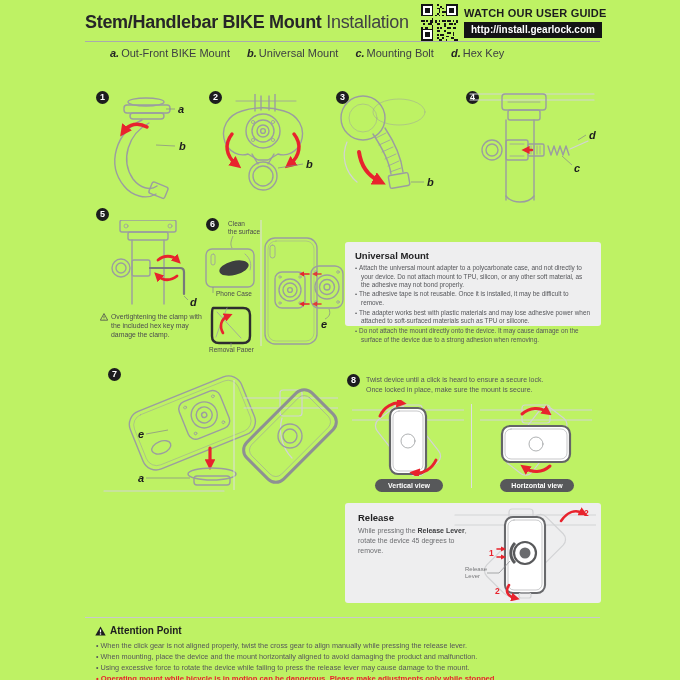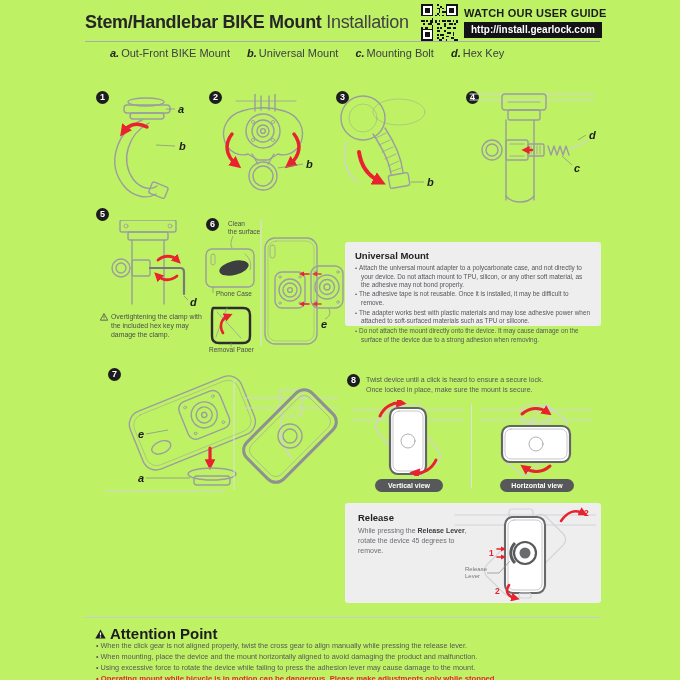--- a/index.html
+++ b/index.html
@@ -23,21 +23,21 @@
   .note{font-size:6.9px;color:#4b4c4e;line-height:1.32;display:flex;gap:3px}
   .gray-box{background:#eeeeef;border-radius:3px}
   .box-title{font-size:9.5px;font-weight:bold;color:#232325}
   .ub{font-size:6.4px;color:#55565a;line-height:1.3;padding-left:6px;text-indent:-6px;margin-bottom:1px}
   .ub::before{content:"•";margin-right:2px;font-size:6px}
   .s8text{font-size:7px;color:#55565a;line-height:1.4}
   .pill{background:#57585a;color:#fff;font-size:7px;font-weight:bold;
         padding:3px 0;width:68px;text-align:center;border-radius:9px}
   .rm-line{font-size:7px;color:#6d6e71;line-height:1.45}
   .rm-line .rb{font-weight:bold;color:#3a3b3d}
-  .att-title{font-size:15px;font-weight:bold;color:#1d1d1f;display:flex;align-items:center;gap:4px}
+  .att-title{font-size:10px;font-weight:bold;color:#1d1d1f;display:flex;align-items:center;gap:4px}
   .att-b{font-size:7.3px;color:#56575a;line-height:1;margin-bottom:3.5px;padding-left:6px;text-indent:-6px}
   .att-b::before{content:"•";margin-right:2px;font-size:7px}
   .att-warn{font-size:7.7px;color:#e8232d;font-weight:bold;padding-left:6px;text-indent:-6px}
   .att-warn::before{content:"•";margin-right:2px}
   .vline{width:1px;background:#dedfe0}
   svg{display:block}
   svg text.plbl{font-family:"Liberation Sans",sans-serif;font-size:11px;font-weight:bold;font-style:italic;fill:#1c1c1e}
   svg text.cap{font-family:"Liberation Sans",sans-serif;font-size:6.5px;fill:#4a4b4d}
   svg text.rnum{font-family:"Liberation Sans",sans-serif;font-size:8.5px;font-weight:bold;fill:#e8232d}
   svg text.lev{font-family:"Liberation Sans",sans-serif;font-size:6px;fill:#77787a}
@@ -359,17 +359,17 @@
     <svg width="11" height="10" viewBox="0 0 11 10">
       <path d="M5.5,.4 L10.7,9.6 H.3 Z" fill="#1d1d1f"></path>
       <line x1="5.5" y1="3.4" x2="5.5" y2="6.4" stroke="#fff" stroke-width="1.2"></line>
       <circle cx="5.5" cy="8" r=".8" fill="#fff"></circle>
     </svg>
     <span>Attention Point</span>
   </div>
   <div class="abs" style="left:96px;top:642px;width:504px">
     <div class="att-b">When the click gear is not aligned properly, twist the cross gear to align manually while pressing the release lever.</div>
     <div class="att-b">When mounting, place the device and the mount horizontally aligned to avoid damaging the product and malfunction.</div>
-    <div class="att-b">Using excessive force to rotate the device while failing to press the adhesion lever may cause damage to the mount.</div>
+    <div class="att-b">Using excessive force to rotate the device while failing to press the release lever may cause damage to the mount.</div>
     <div class="att-warn">Operating mount while bicycle is in motion can be dangerous. Please make adjustments only while stopped.</div>
   </div>
 
 </div>
 
 </body></html>

